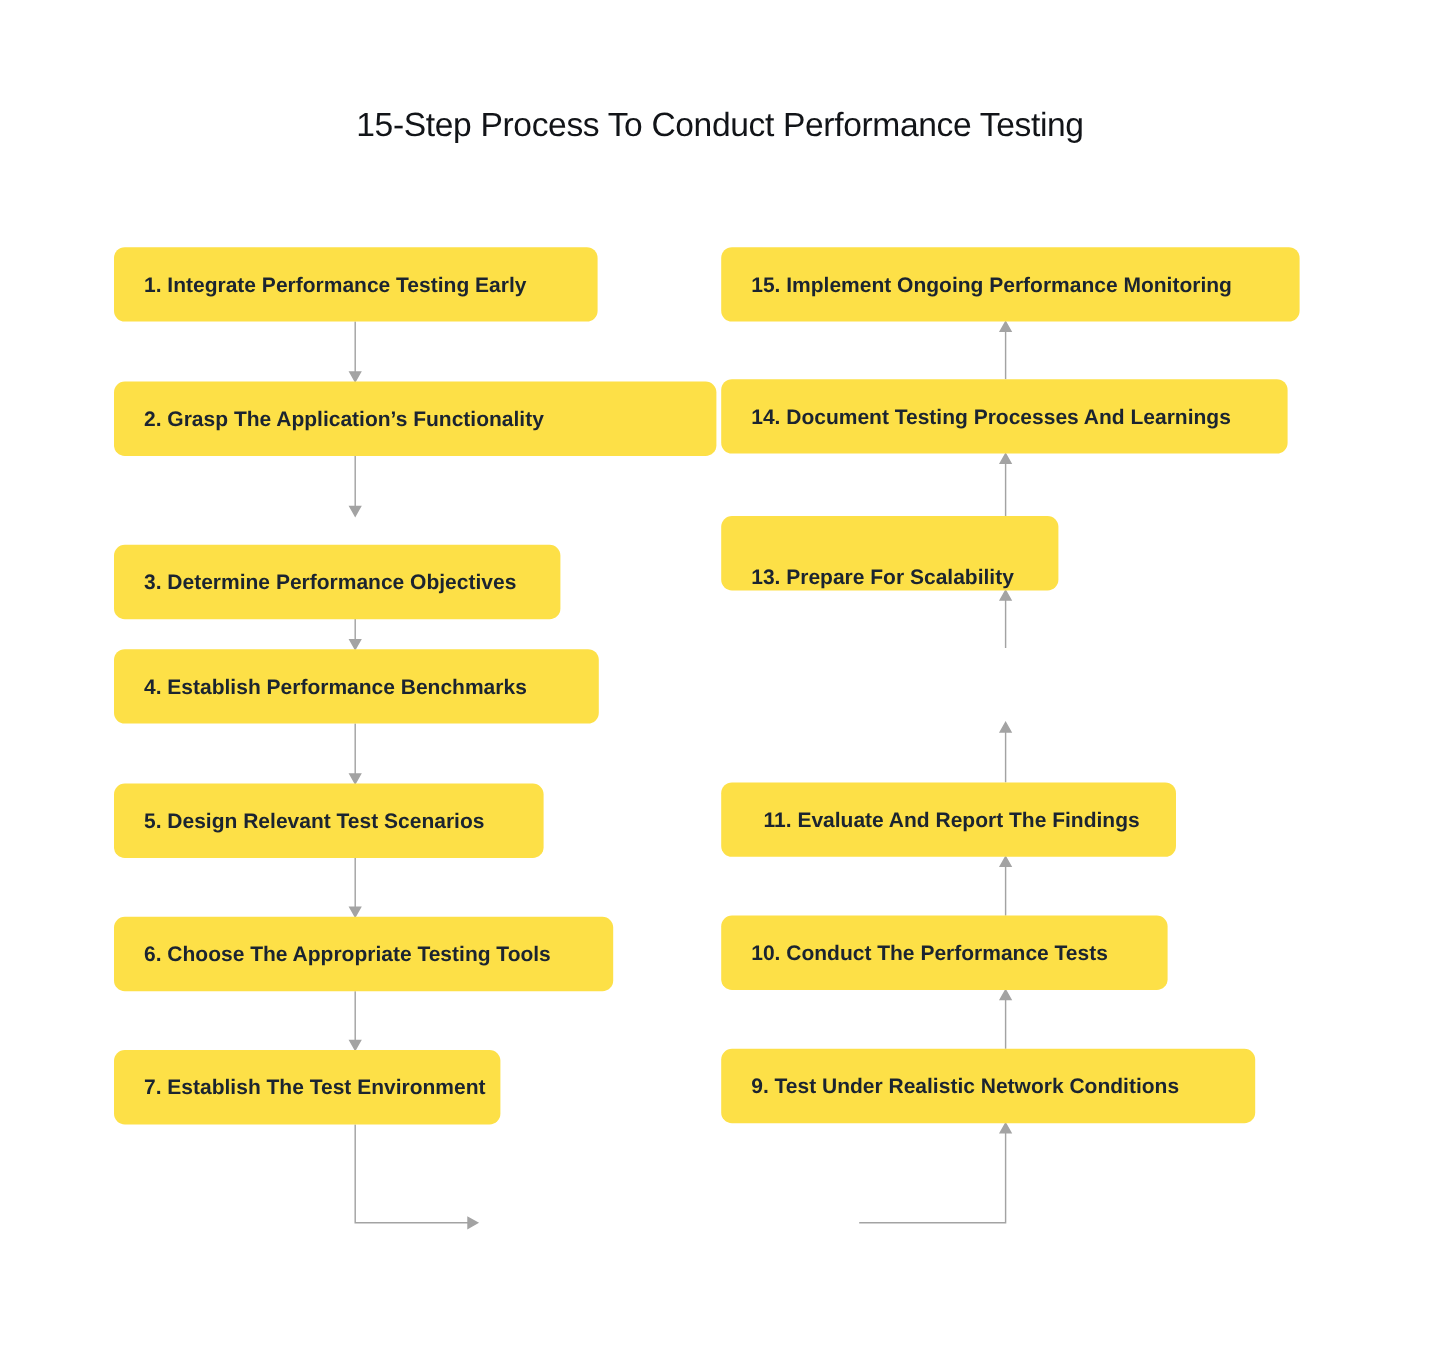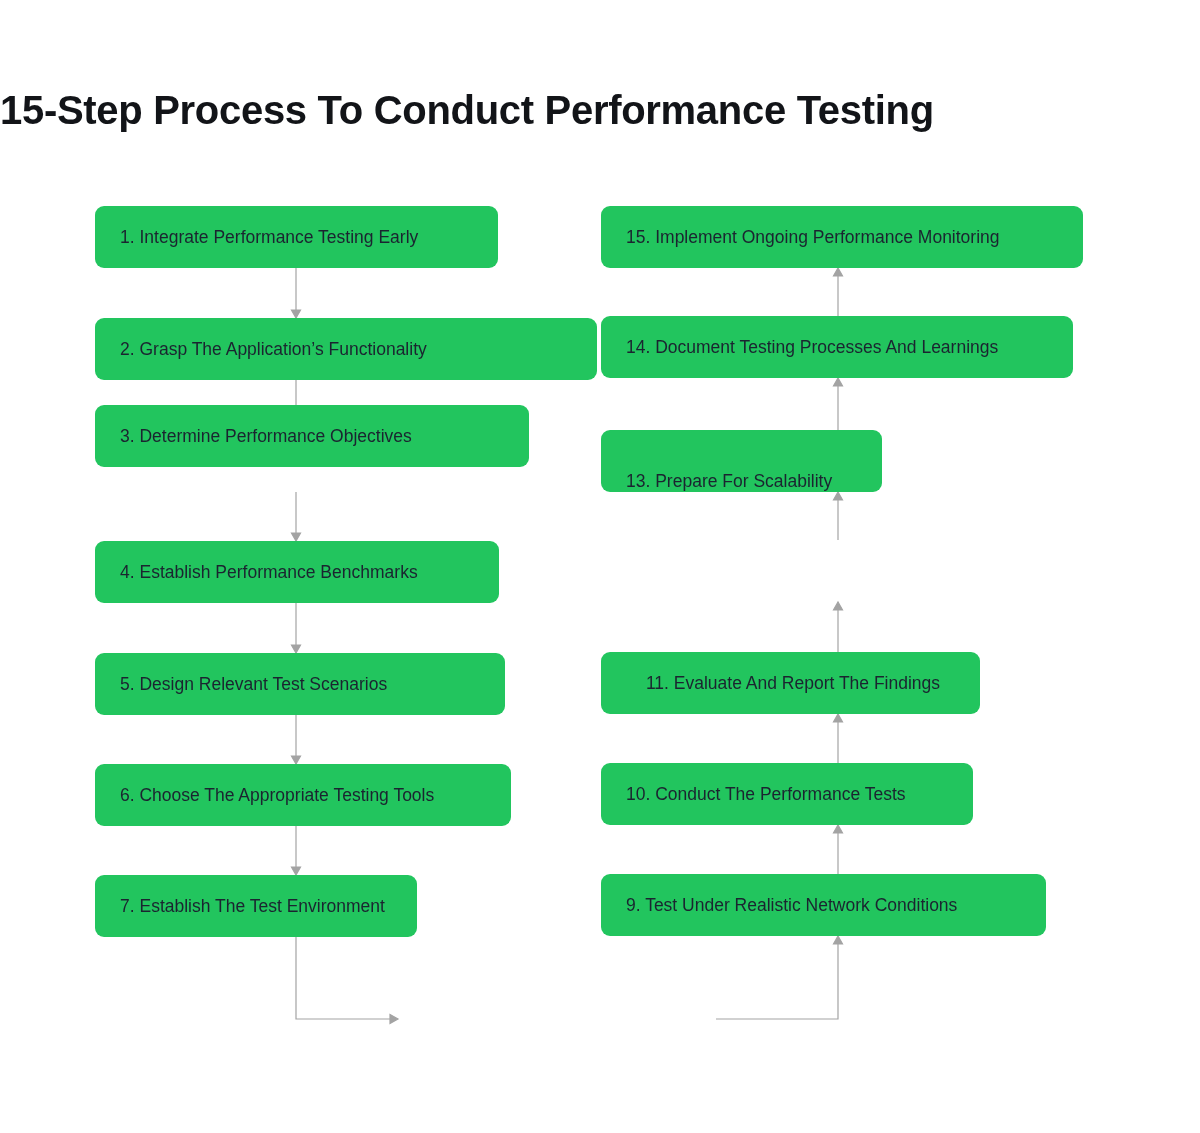--- a/index.html
+++ b/index.html
@@ -12,45 +12,46 @@
     height: 1133px;
     background: #ffffff;
     overflow: hidden;
   }
 
   .title {
     position: absolute;
     top: 88px;
     left: 0;
     width: 100%;
-    font-size: 40px;
-    font-weight: 700;
+    text-align: center;
+    font-size: 28px;
+    font-weight: 400;
     color: #121418;
     letter-spacing: -0.3px;
   }
 
   .connectors {
     position: absolute;
     top: 0;
     left: 0;
     width: 1200px;
     height: 1133px;
     pointer-events: none;
   }
 
   .step-box {
     position: absolute;
     height: 62px;
-    background: #22c55e;
+    background: #fde047;
     border-radius: 9px;
     display: flex;
     align-items: center;
     padding: 0 20px 0 25px;
     font-size: 17.5px;
-    font-weight: 400;
+    font-weight: 700;
     color: #1b2430;
     white-space: nowrap;
   }
 </style>
 </head>
 <body>
 
 <div class="canvas">
 
   <h1 class="title">15-Step Process To Conduct Performance Testing</h1>
@@ -119,27 +120,27 @@
       </g>
     </g>
   </svg>
 
   <div class="step-box" style="left:95px;  top:206px; width:403px;">
     <span>1. Integrate Performance Testing Early</span>
   </div>
   <div class="step-box" style="left:95px;  top:318px; width:502px;">
     <span>2. Grasp The Application’s Functionality</span>
   </div>
-  <div class="step-box" style="left:95px;  top:405px; width:434px;">
+  <div class="step-box" style="left:95px;  top:454px; width:372px;">
     <span>3. Determine Performance Objectives</span>
   </div>
   <div class="step-box" style="left:95px;  top:541px; width:404px;">
     <span>4. Establish Performance Benchmarks</span>
   </div>
-  <div class="step-box" style="left:95px;  top:653px; width:410px;">
+  <div class="step-box" style="left:95px;  top:653px; width:358px;">
     <span>5. Design Relevant Test Scenarios</span>
   </div>
   <div class="step-box" style="left:95px;  top:764px; width:416px;">
     <span>6. Choose The Appropriate Testing Tools</span>
   </div>
   <div class="step-box" style="left:95px;  top:875px; width:322px;">
     <span>7. Establish The Test Environment</span>
   </div>
 
 

